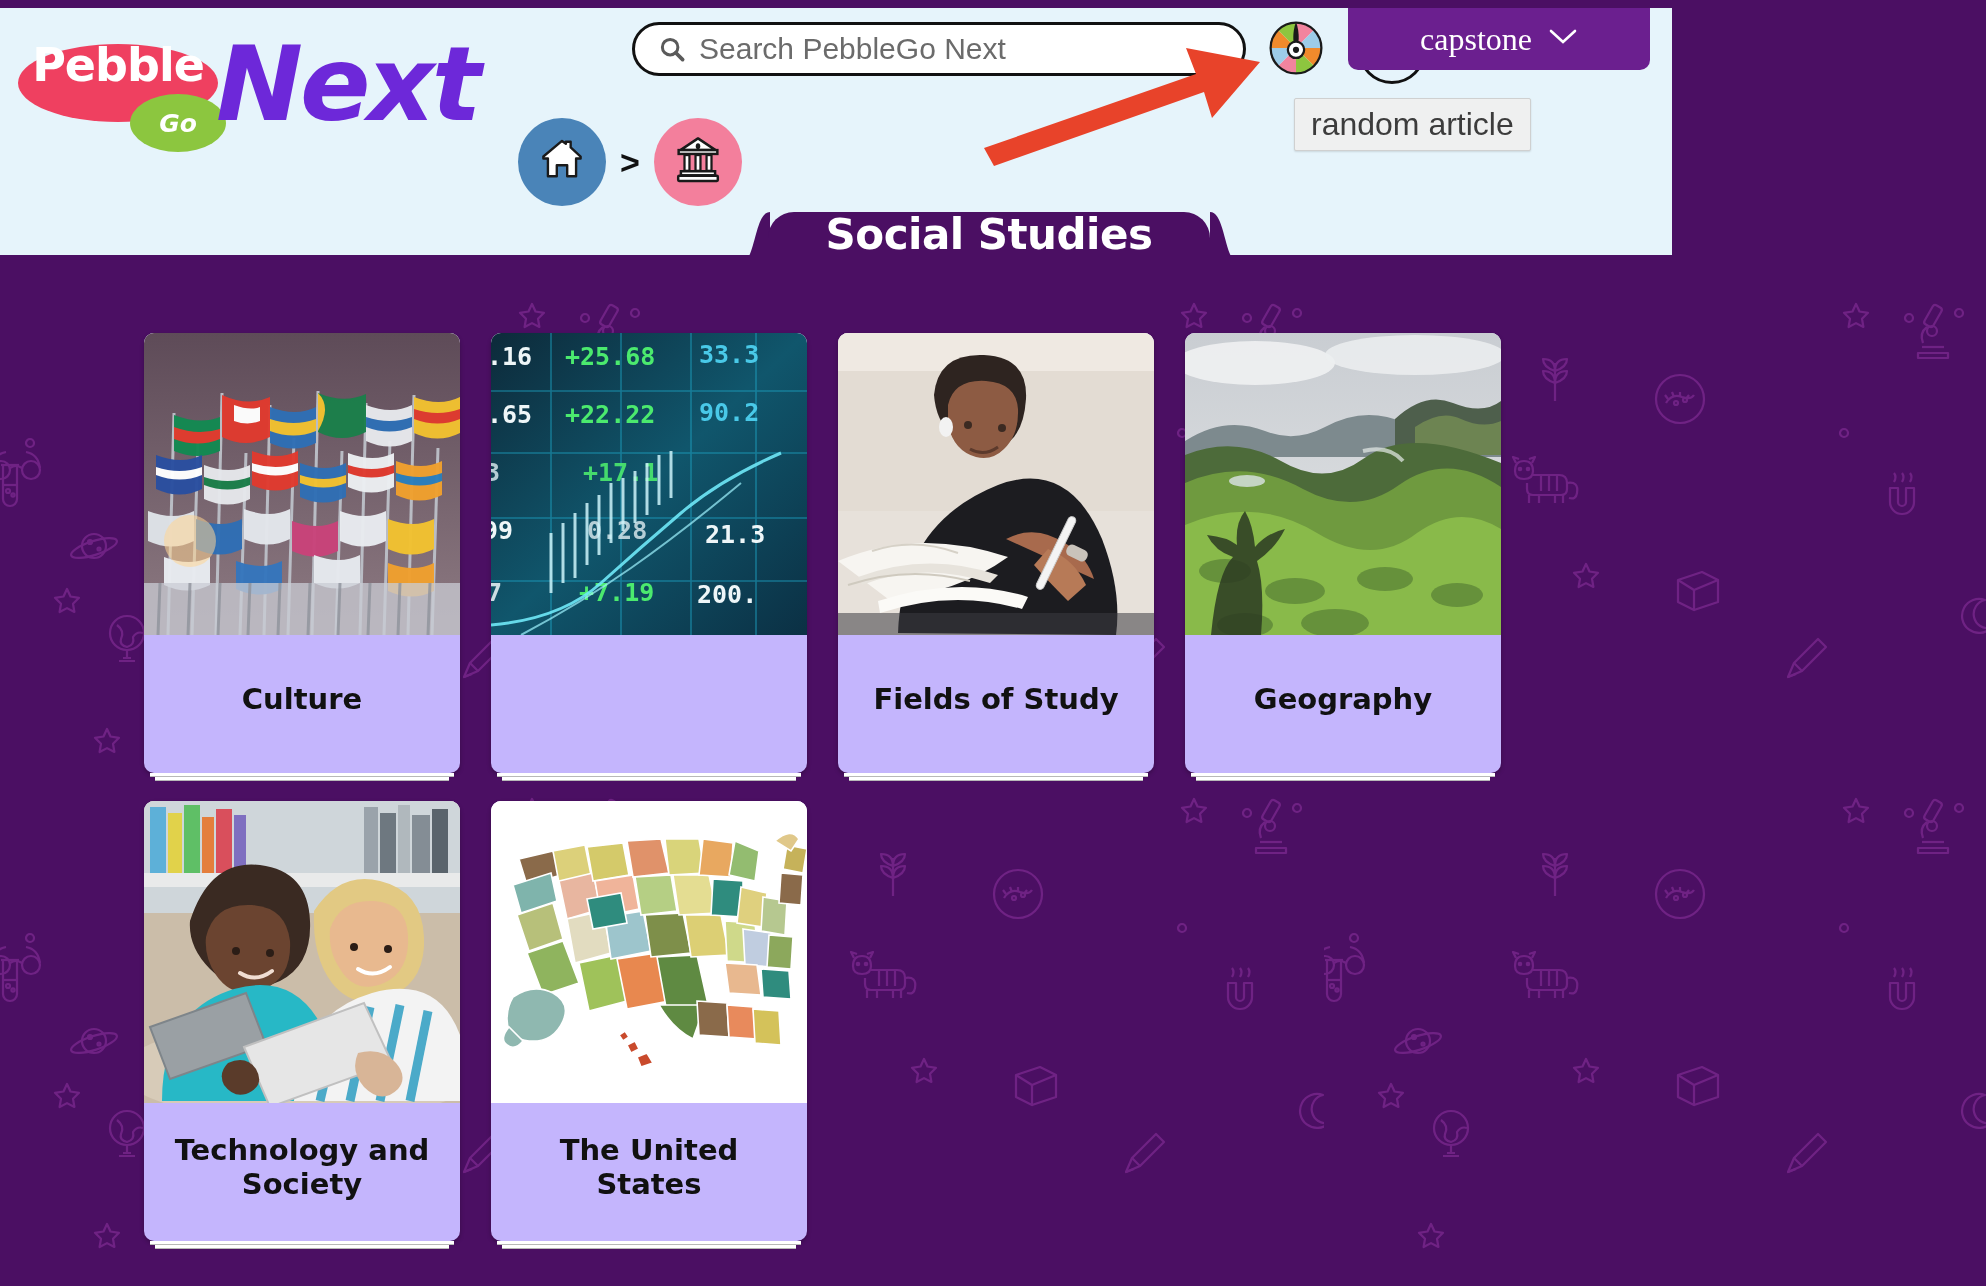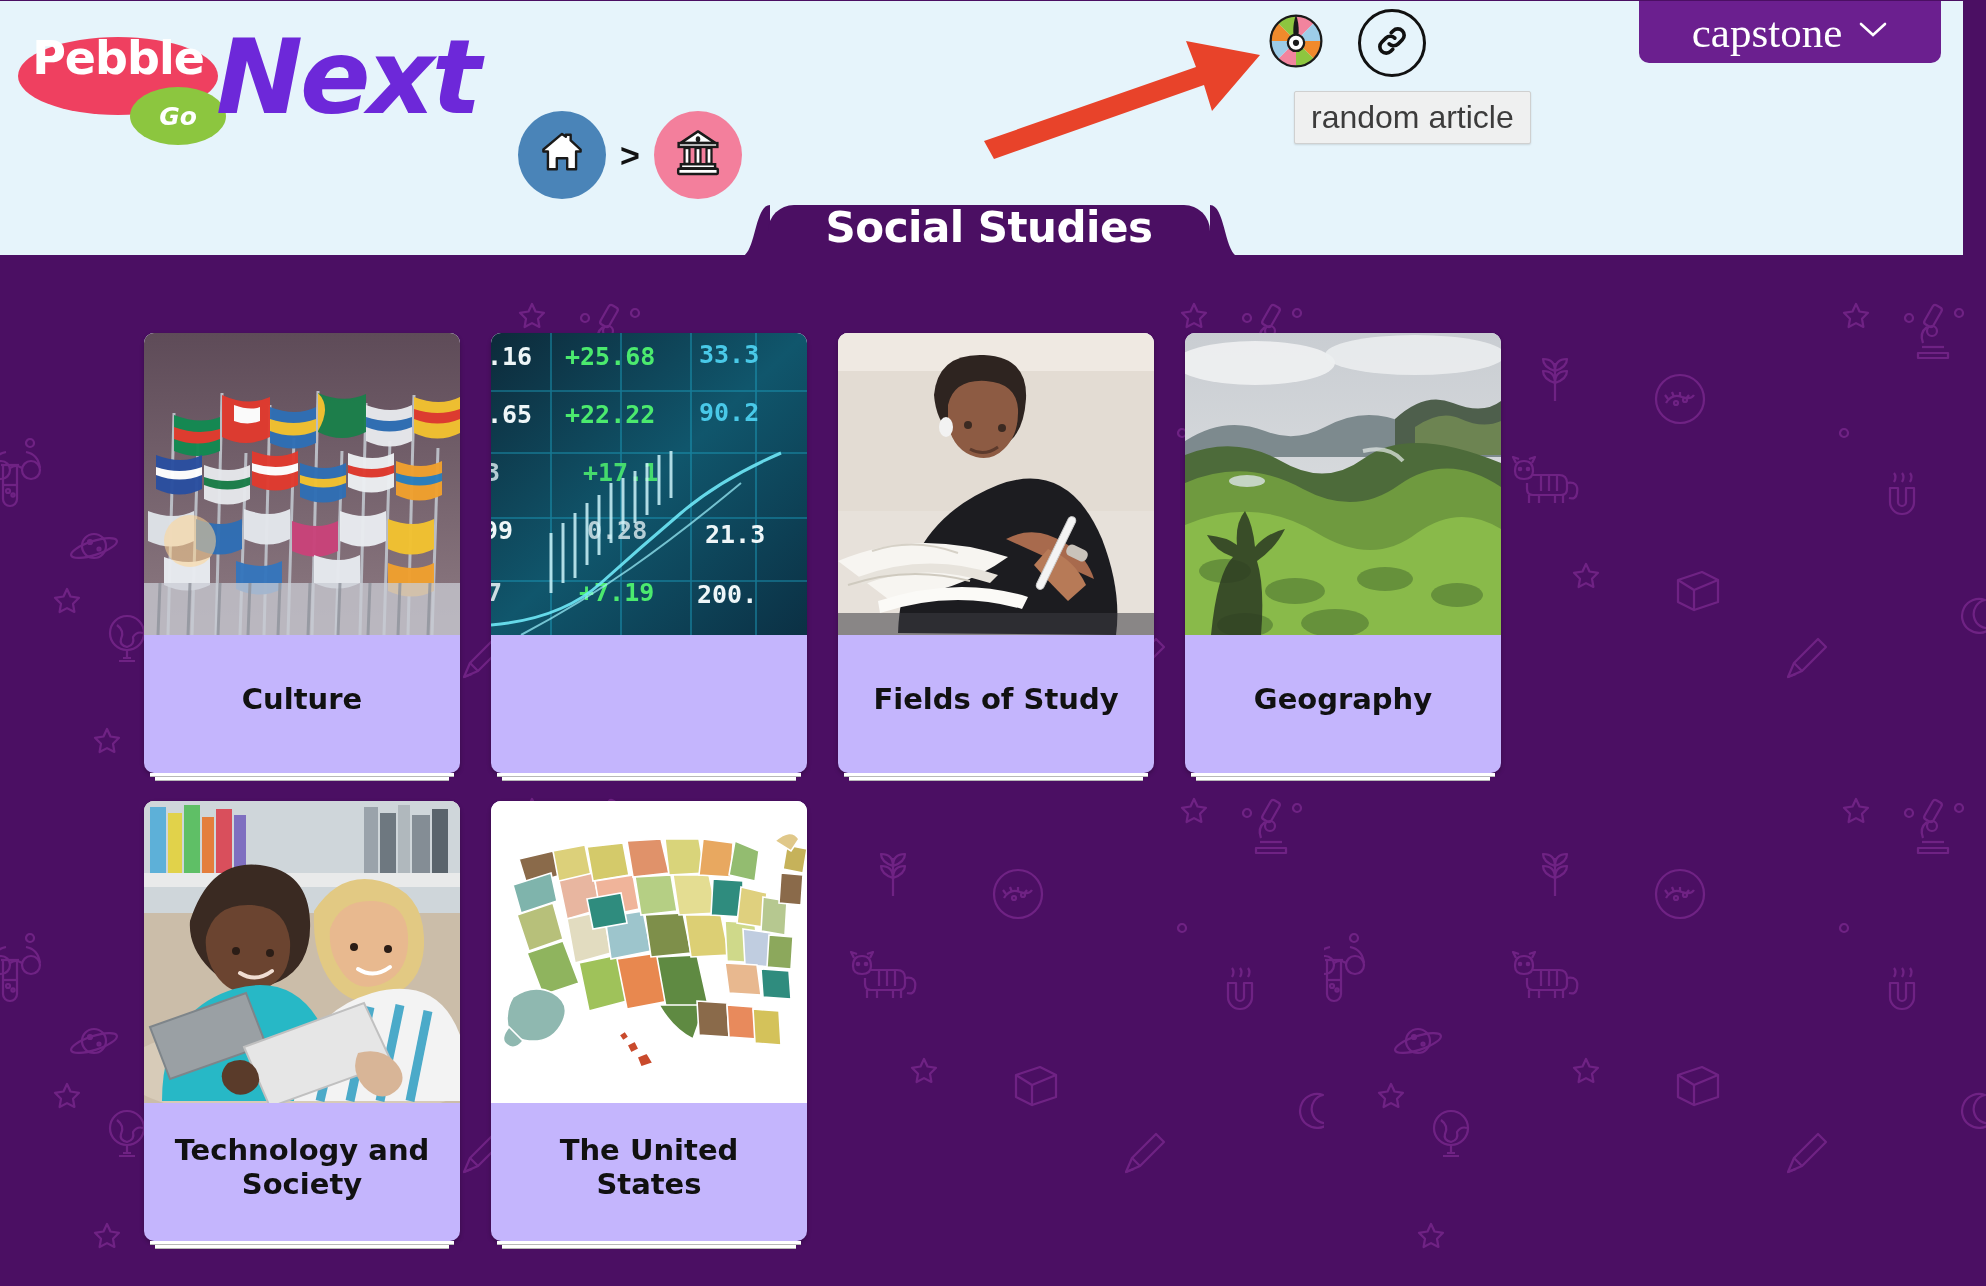--- a/index.html
+++ b/index.html
@@ -4,22 +4,22 @@
 <style>
   * { box-sizing: border-box; margin: 0; padding: 0; }
   html, body { width: 1986px; height: 1286px; overflow: hidden; }
   body {
     font-family: "Liberation Sans", sans-serif;
     background: #4b0f63;
   }
 
   
   .header {
-    position: absolute; left: 0; top: 1px;
-    width: 1963px; height: 255px;
+    position: absolute; left: 0; top: 8px;
+    width: 1672px; height: 255px;
     background: #e6f4fb;
   }
 
   
   .logo { position: absolute; left: 18px; top: 18px; width: 490px; height: 130px; }
   .logo-pebble {
     position: absolute; left: 0; top: 18px;
     width: 200px; height: 78px;
     background: #ef4060;
     border-radius: 50%;
@@ -105,21 +105,21 @@
 
   
   .capstone {
     position: absolute; right: 22px; top: 0;
     width: 302px; height: 62px;
     background: #6b1f8f;
     border-radius: 0 0 10px 10px;
     display: flex; align-items: center; justify-content: center; gap: 16px;
   }
   .capstone-text {
-    color: #fff; font-size: 43px;
+    color: #fff; font-size: 32px;
     font-family: "Liberation Serif", serif;
   }
 
   
   .subject-tab {
     position: absolute; left: 768px; top: 204px;
     width: 442px; height: 52px;
     background: #4b0f63;
     border-radius: 26px 26px 0 0;
     display: flex; align-items: center; justify-content: center;
@@ -222,20 +222,29 @@
           <rect x="6" y="9.8" width="2.2" height="7" fill="#fff" stroke="#1a1a1a" stroke-width="1"></rect>
           <rect x="10.9" y="9.8" width="2.2" height="7" fill="#fff" stroke="#1a1a1a" stroke-width="1"></rect>
           <rect x="15.8" y="9.8" width="2.2" height="7" fill="#fff" stroke="#1a1a1a" stroke-width="1"></rect>
           <rect x="4.4" y="17" width="15.2" height="1.8" fill="#fff" stroke="#1a1a1a" stroke-width="1.1"></rect>
           <rect x="3.2" y="19" width="17.6" height="2.3" rx=".4" fill="#fff" stroke="#1a1a1a" stroke-width="1.1"></rect>
         </svg>
       </span>
     </div>
   </div>
 
+  <div class="search-wrap">
+    <span class="search-icon-box">
+      <svg width="30" height="30" viewBox="0 0 24 24">
+        <circle cx="10.5" cy="10.5" r="6.2" fill="none" stroke="#5a5a5a" stroke-width="2.4"></circle>
+        <line x1="15" y1="15" x2="20.5" y2="20.5" stroke="#5a5a5a" stroke-width="3" stroke-linecap="round"></line>
+      </svg>
+    </span>
+    <input class="search-input" type="text" placeholder="Search PebbleGo Next" style="">
+  </div>
 
   <div class="icon-btn" id="random-btn">
     <span>
       <svg width="58" height="58" viewBox="0 0 64 64">
         <g>
           <path d="M32 32 L32 4 A28 28 0 0 1 51.8 12.2 Z" fill="#f2849e"></path>
           <path d="M32 32 L51.8 12.2 A28 28 0 0 1 60 32 Z" fill="#9dcce8"></path>
           <path d="M32 32 L60 32 A28 28 0 0 1 51.8 51.8 Z" fill="#f08a2c"></path>
           <path d="M32 32 L51.8 51.8 A28 28 0 0 1 32 60 Z" fill="#8dc63f"></path>
           <path d="M32 32 L32 60 A28 28 0 0 1 12.2 51.8 Z" fill="#f2849e"></path>

